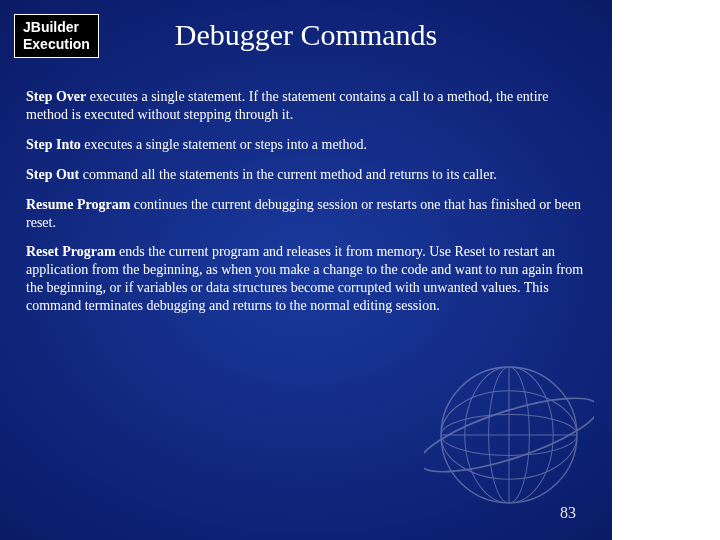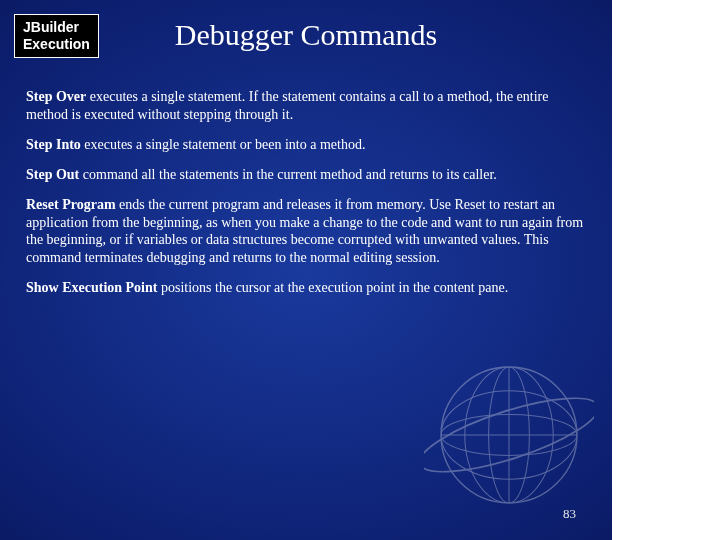--- a/index.html
+++ b/index.html
@@ -52,42 +52,42 @@
     bottom: 20px;
     width: 170px;
     height: 170px;
     opacity: 0.30;
     pointer-events: none;
   }
   .page-num {
     position: absolute;
     right: 36px;
     bottom: 18px;
-    font-size: 13px;
+    font-size: 16px;
     color: #e8e8e8;
   }
 </style>
 </head>
 <body>
 
 <div class="slide">
 
   <div class="badge">
     <div>JBuilder</div>
     <div>Execution</div>
   </div>
 
   <div class="title">Debugger Commands</div>
 
   <div class="content">
     <p class="item"><span class="term">Step Over</span><span> executes a single statement. If the statement contains a call to a method, the entire method is executed without stepping through it.</span></p>
-    <p class="item"><span class="term">Step Into</span><span> executes a single statement or been into a method.</span></p>
+    <p class="item"><span class="term">Step Into</span><span> executes a single statement or steps into a method.</span></p>
     <p class="item"><span class="term">Step Out</span><span> command all the statements in the current method and returns to its caller.</span></p>
+    <p class="item"><span class="term">Resume Program</span><span> continues the current debugging session or restarts one that has finished or been reset.</span></p>
     <p class="item"><span class="term">Reset Program</span><span> ends the current program and releases it from memory. Use Reset to restart an application from the beginning, as when you make a change to the code and want to run again from the beginning, or if variables or data structures become corrupted with unwanted values. This command terminates debugging and returns to the normal editing session.</span></p>
-    <p class="item"><span class="term">Show Execution Point</span><span> positions the cursor at the execution point in the content pane.</span></p>
   </div>
 
   <svg class="globe" viewBox="0 0 100 100">
     <defs>
       <clipPath id="gc">
           <circle cx="50" cy="50" r="40"></circle>
         </clipPath>
     </defs>
     <circle cx="50" cy="50" r="40" fill="none" stroke="#ffffff" stroke-width="0.8"></circle>
     <g clip-path="url(#gc)" stroke="#ffffff" stroke-width="0.6" fill="none">

